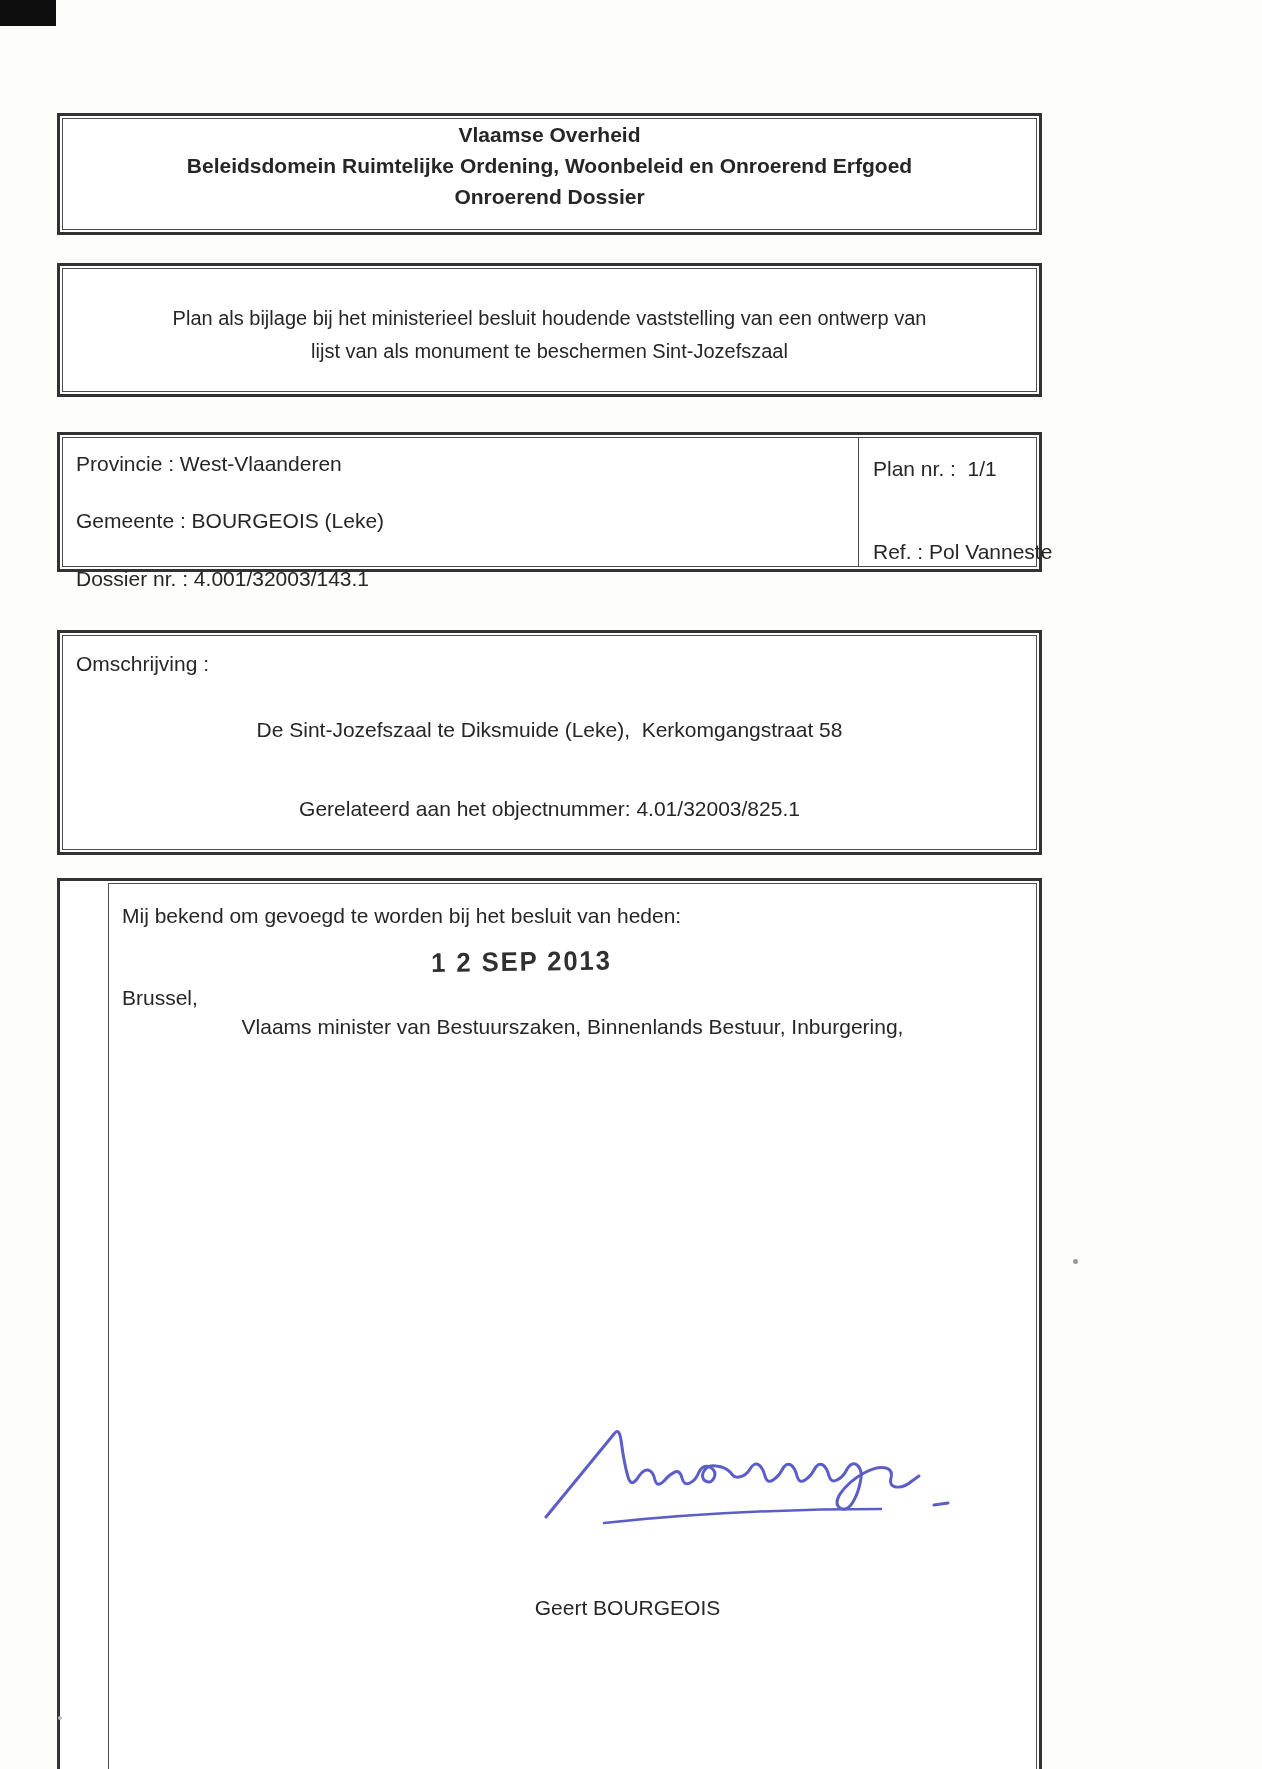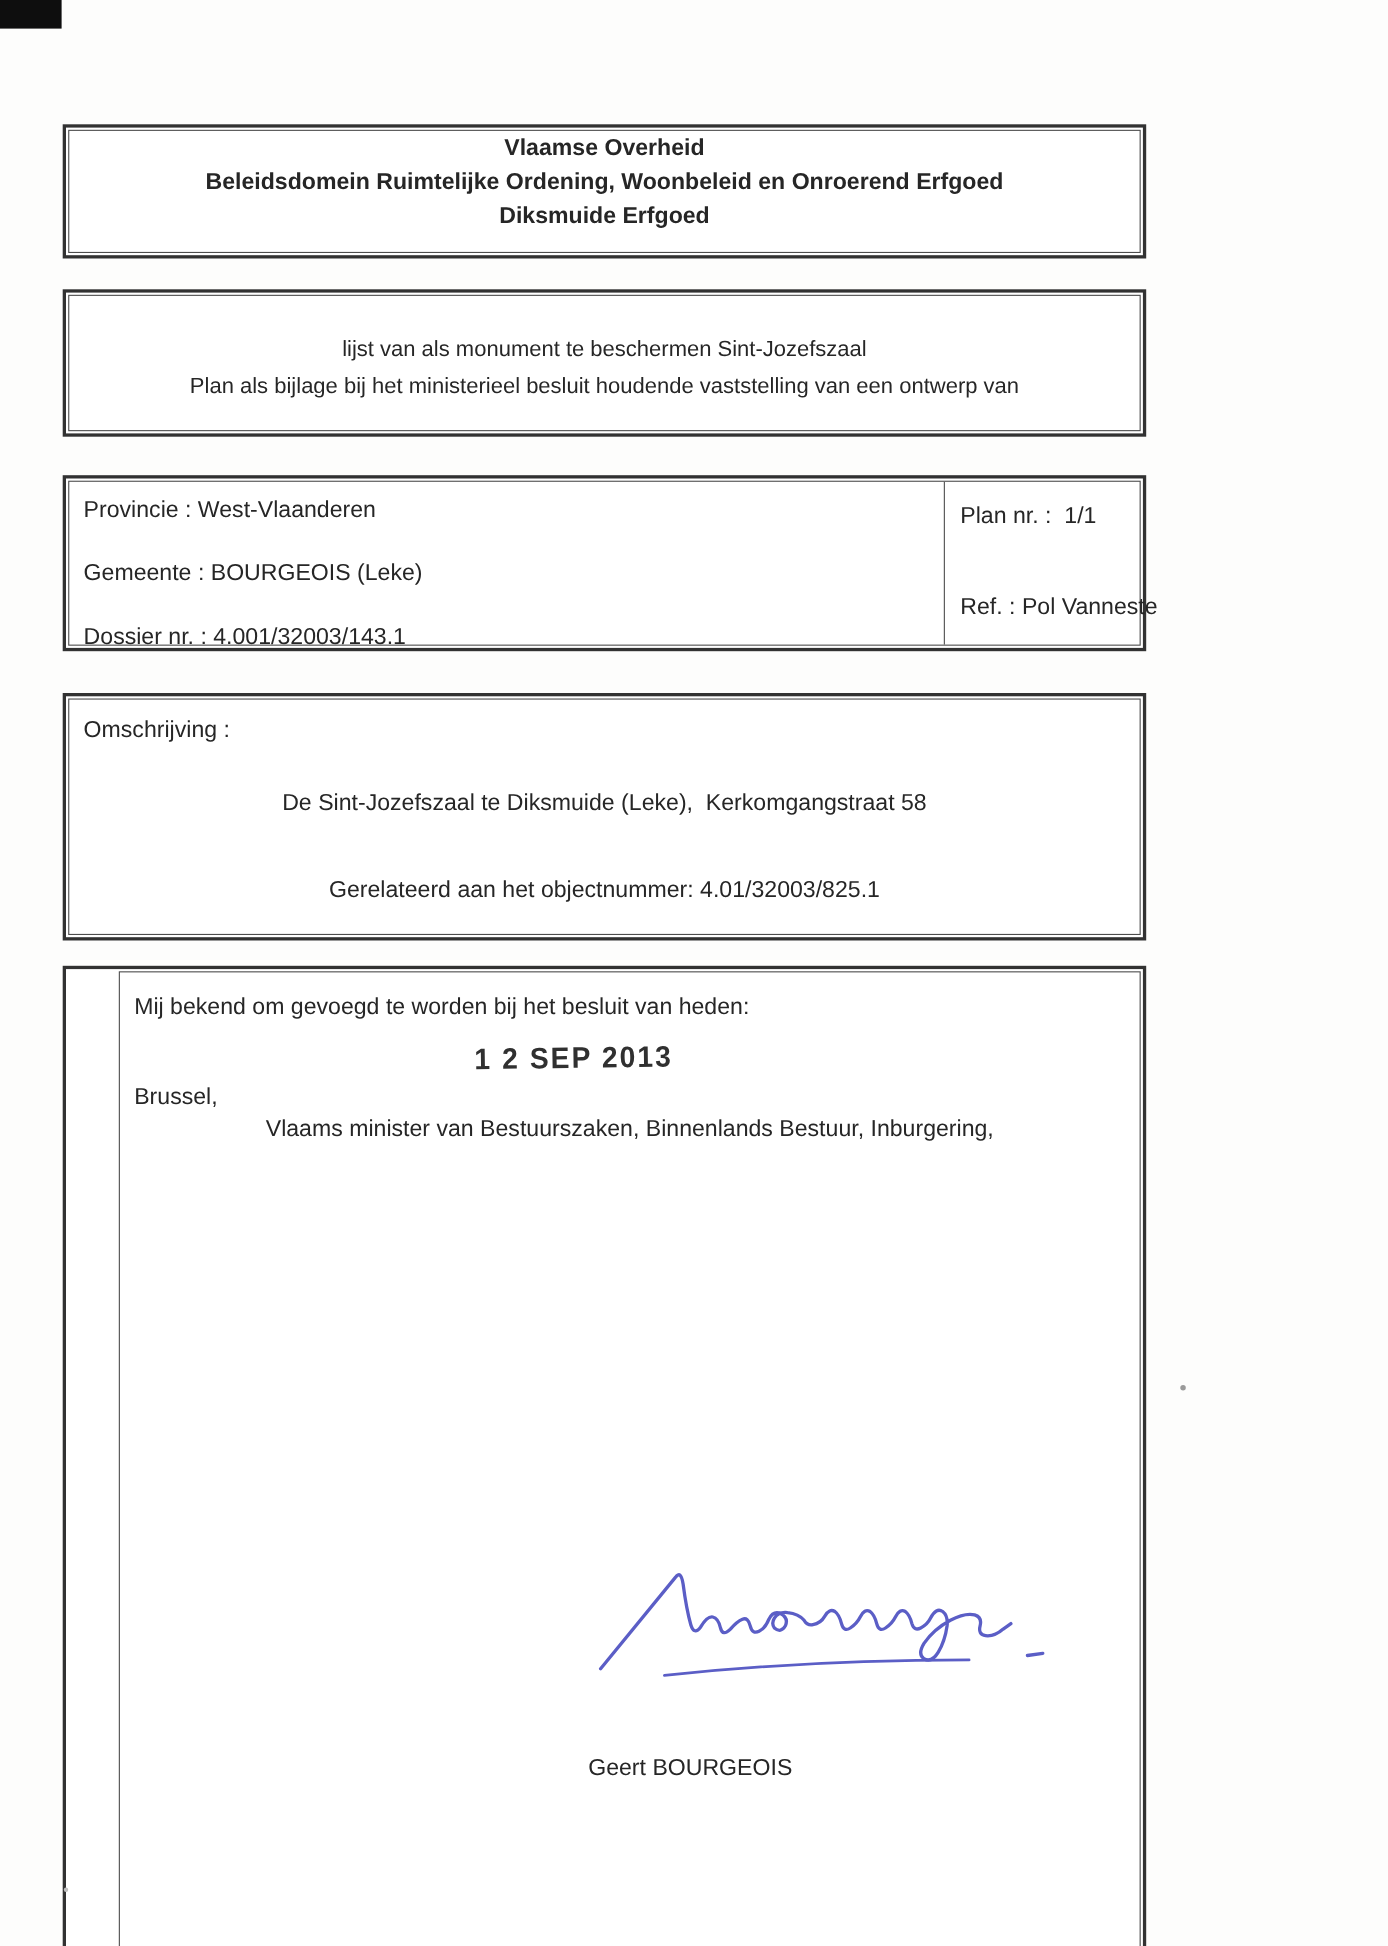--- a/index.html
+++ b/index.html
@@ -29,21 +29,21 @@
   .center { text-align:center; }
   .abs { position:absolute; }
   .full { left:0; width:100%; }
 
   #box-header { top:113px; height:122px; }
   #box-header .box-inner { text-align:center; font-weight:bold; font-size:21px; line-height:31px; }
 
   #box-plan { top:263px; height:134px; }
   #box-plan .box-inner { padding-top:33px; text-align:center; font-size:20px; line-height:33px; }
 
-  #box-details { top:432px; height:160px; }
+  #box-details { top:432px; height:140px; }
   .col-left { position:absolute; left:0; top:0; bottom:0; width:795px; border-right:1px solid #4d4d4d; }
   .col-left .row { position:absolute; left:13px; white-space:nowrap; }
   .col-right { position:absolute; left:796px; top:0; bottom:0; right:0; }
   .col-right .row { position:absolute; left:14px; white-space:nowrap; }
 
   #box-omschrijving { top:630px; height:225px; }
 
   #box-signature { top:878px; height:950px;padding-left:48px; }
 
   .date-stamp {
@@ -62,28 +62,28 @@
 </style>
 </head>
 <body>
 
 <div id="corner-artifact"></div>
 
 <div class="box" id="box-header">
   <div class="box-inner">
     <div>Vlaamse Overheid</div>
     <div>Beleidsdomein Ruimtelijke Ordening, Woonbeleid en Onroerend Erfgoed</div>
-    <div>Diksmuide Erfgoed</div>
+    <div>Onroerend Dossier</div>
   </div>
 </div>
 
 <div class="box" id="box-plan">
   <div class="box-inner">
+    <div>Plan als bijlage bij het ministerieel besluit houdende vaststelling van een ontwerp van</div>
     <div>lijst van als monument te beschermen Sint-Jozefszaal</div>
-    <div>Plan als bijlage bij het ministerieel besluit houdende vaststelling van een ontwerp van</div>
   </div>
 </div>
 
 <div class="box" id="box-details">
   <div class="box-inner">
     <div class="col-left">
       <div class="row t" style="top:14px;">Provincie : West-Vlaanderen</div>
       <div class="row t" style="top:71px;">Gemeente : BOURGEOIS (Leke)</div>
       <div class="row t" style="top:129px;">Dossier nr. : 4.001/32003/143.1</div>
     </div>

